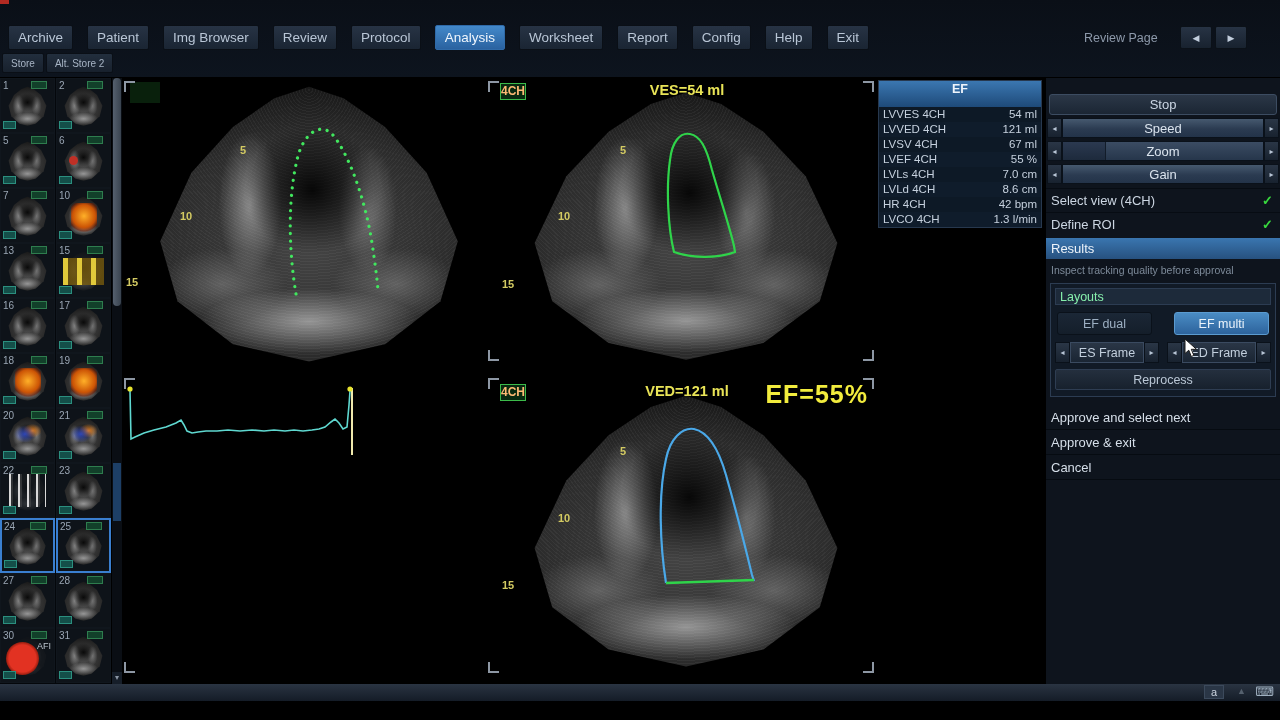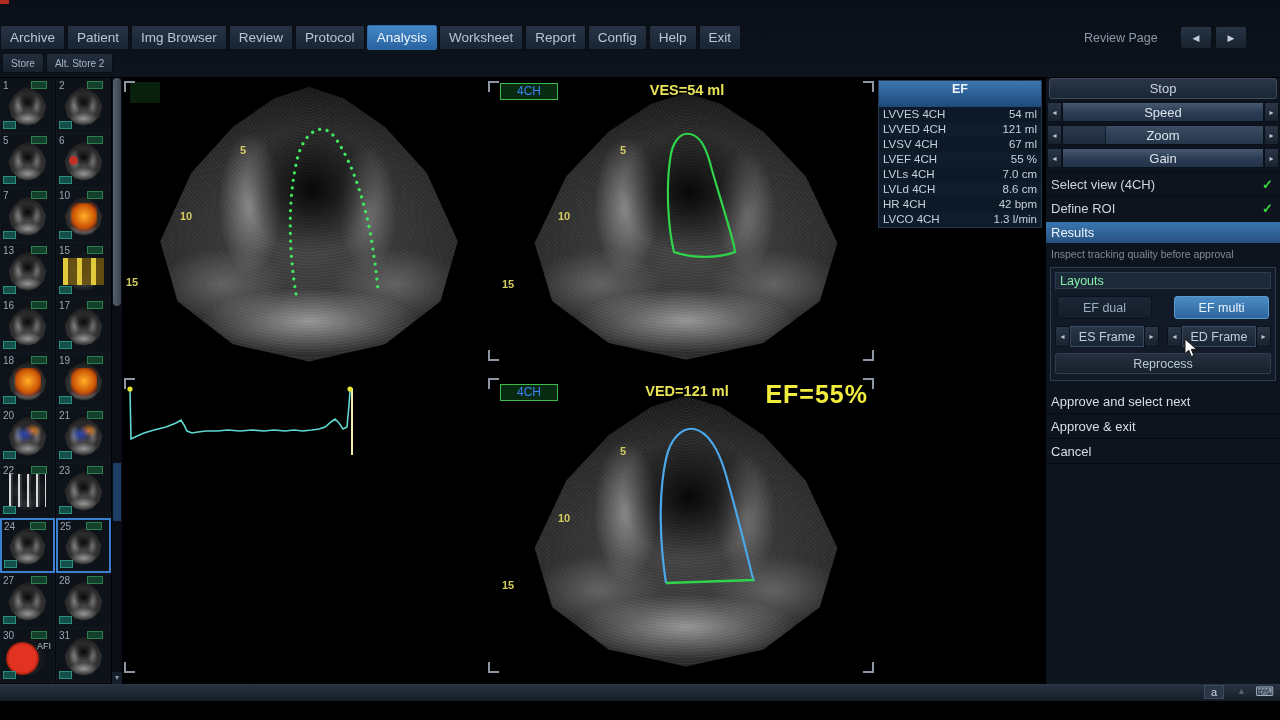--- a/index.html
+++ b/index.html
@@ -5,21 +5,21 @@
   * { box-sizing: border-box; margin: 0; padding: 0; }
   html, body { width: 1280px; height: 720px; overflow: hidden; background: #000; }
   body { font-family: "Liberation Sans", sans-serif; }
   .screen { position: relative; width: 1280px; height: 720px; background: #000; }
   button { font-family: "Liberation Sans", sans-serif; cursor: pointer; }
 
   
   .topbar { position: absolute; left: 0; top: 0; width: 1280px; height: 77px;
             background: linear-gradient(#0a0f17, #0d141e); }
   .red-sliver { position: absolute; left: 0; top: 0; width: 9px; height: 4px; background: #b22a22; }
-  .tabs { position: absolute; left: 0; top: 25px; display: flex; gap: 2px; }
+  .tabs { position: absolute; left: 8px; top: 25px; display: flex; gap: 14px; }
   .tab { height: 25px; padding: 0 9px; font-size: 13.5px; color: #b9c6d6;
          background: linear-gradient(#273344, #1a2533); border: 1px solid #0a0f16; border-radius: 2px; }
   .tab.active { background: linear-gradient(#4389ca, #2a62a0); color: #eff6fd; border-color: #2f6aa8; }
   .subtabs { position: absolute; left: 2px; top: 53px; display: flex; gap: 2px; }
   .subtab { height: 20px; padding: 0 8px; font-size: 10px; color: #a7b4c4;
             background: linear-gradient(#222e3d, #18212d); border: 1px solid #0a0f16; border-radius: 2px; }
   .review-page { position: absolute; left: 1084px; top: 31px; font-size: 12.5px; color: #8d99aa; }
   .nav-arrow { position: absolute; top: 26px; width: 32px; height: 23px; background: linear-gradient(#273344,#18222f);
                border: 1px solid #0b1118; border-radius: 2px; color: #c2cedd; font-size: 9px; }
   .nav-arrow.left { left: 1180px; } .nav-arrow.right { left: 1215px; }
@@ -83,22 +83,22 @@
       radial-gradient(ellipse 12% 32% at 67% 44%, rgba(192,192,192,.42), transparent 70%),
       radial-gradient(ellipse 44% 16% at 50% 83%, rgba(228,228,228,.55), transparent 72%),
       radial-gradient(ellipse 26% 18% at 25% 70%, rgba(165,165,165,.4), transparent 70%),
       radial-gradient(ellipse 26% 18% at 75% 70%, rgba(165,165,165,.4), transparent 70%),
       repeating-radial-gradient(circle at 50% 2%, rgba(255,255,255,.045) 0 1px, transparent 1px 3px),
       radial-gradient(ellipse 76% 70% at 50% 56%, #454545, #2c2c2c 55%, #121212 86%, #000 100%); }
   .p-tl .fan { left: 14px; top: 6px; width: 346px; height: 286px; }
   .p-tr .fan { left: 16px; top: 12px; width: 352px; height: 278px; }
   .p-br .fan { left: 16px; top: 18px; width: 352px; height: 282px; }
   .contour { position: absolute; left: 0; top: 0; }
-  .view-tag { position: absolute; left: 6px; top: 5px; font-size: 12px; font-weight: normal; color: #3b82f6;
-              background: #082a10; border: 1px solid #3cbb4a; padding: 0 16px; line-height: 15px; z-index: 3; }
+  .view-tag { position: absolute; left: 6px; top: 5px; font-size: 12px; font-weight: bold; color: #fdba74;
+              background: #082a10; border: 1px solid #3cbb4a; padding: 0 0; line-height: 15px; z-index: 3; }
   .p-br .view-tag { top: 9px; }
   .dim-tag { position: absolute; left: 8px; top: 4px; width: 30px; height: 21px; background: #134019;
              opacity: .5; filter: blur(.7px); }
   .img-title { position: absolute; left: 0; right: 0; top: 4px; text-align: center; font-size: 14.5px;
                font-weight: bold; color: #e9e457; z-index: 3; }
   .p-br .img-title { top: 8px; }
   .ef-badge { position: absolute; right: 12px; top: 5px; font-size: 25px; font-weight: bold;
               color: #f2ec3d; z-index: 3; letter-spacing: 1px; }
   .depth { position: absolute; font-size: 11px; font-weight: bold; color: #d3ca62; z-index: 2; }
   .p-tl .d5 { left: 118px; top: 66px; } .p-tl .d10 { left: 58px; top: 132px; } .p-tl .d15 { left: 4px; top: 198px; }
@@ -114,21 +114,21 @@
   .meas { position: absolute; left: 878px; top: 80px; width: 164px; border: 1px solid #27384e; background: #0c1724; }
   .meas-head { height: 26px; line-height: 17px; text-align: center; font-size: 12.5px; font-weight: bold;
                color: #eef4fb; background: linear-gradient(#3b77b1, #1e4a79); }
   .mrow { display: flex; justify-content: space-between; height: 15px; line-height: 15px; padding: 0 4px;
           font-size: 11.5px; color: #c6d1de; background: #0d1926; }
   .mrow:nth-child(even) { background: #0f1c2b; }
 
   
   .rpanel { position: absolute; left: 1046px; top: 78px; width: 234px; height: 606px; background: #0e141d;
             font-size: 13px; color: #c8d3e0; }
-  .btn-stop { display: block; width: 228px; margin: 0 auto 0; height: 21px; line-height: 19px; text-align: center;
+  .btn-stop { display: block; width: 228px; margin: 16px auto 0; height: 21px; line-height: 19px; text-align: center;
               background: linear-gradient(#2b3747, #1b2634); border: 1px solid #3c4c61; border-radius: 3px;
               color: #cbd6e4; font-size: 13px; }
   .slider-row { display: flex; height: 20px; margin: 3px 1px 0; }
   .sbtn { width: 15px; background: linear-gradient(#2a3646, #18222f); border: 1px solid #0a111a;
           color: #b9c6d6; font-size: 8px; display: flex; align-items: center; justify-content: center; padding: 0; }
   .sbar { flex: 1; position: relative; display: flex; align-items: center; justify-content: center;
           background: linear-gradient(#46596f, #2b3b51 55%, #233349); border: 1px solid #0a111a;
           color: #dbe4ee; font-size: 13px; overflow: hidden; }
   .sbar.s-thumb { background: linear-gradient(#3b4c63, #26364b); }
   .sbar.s-thumb::before { content: ""; position: absolute; left: 0; top: 0; bottom: 0; width: 21%;

